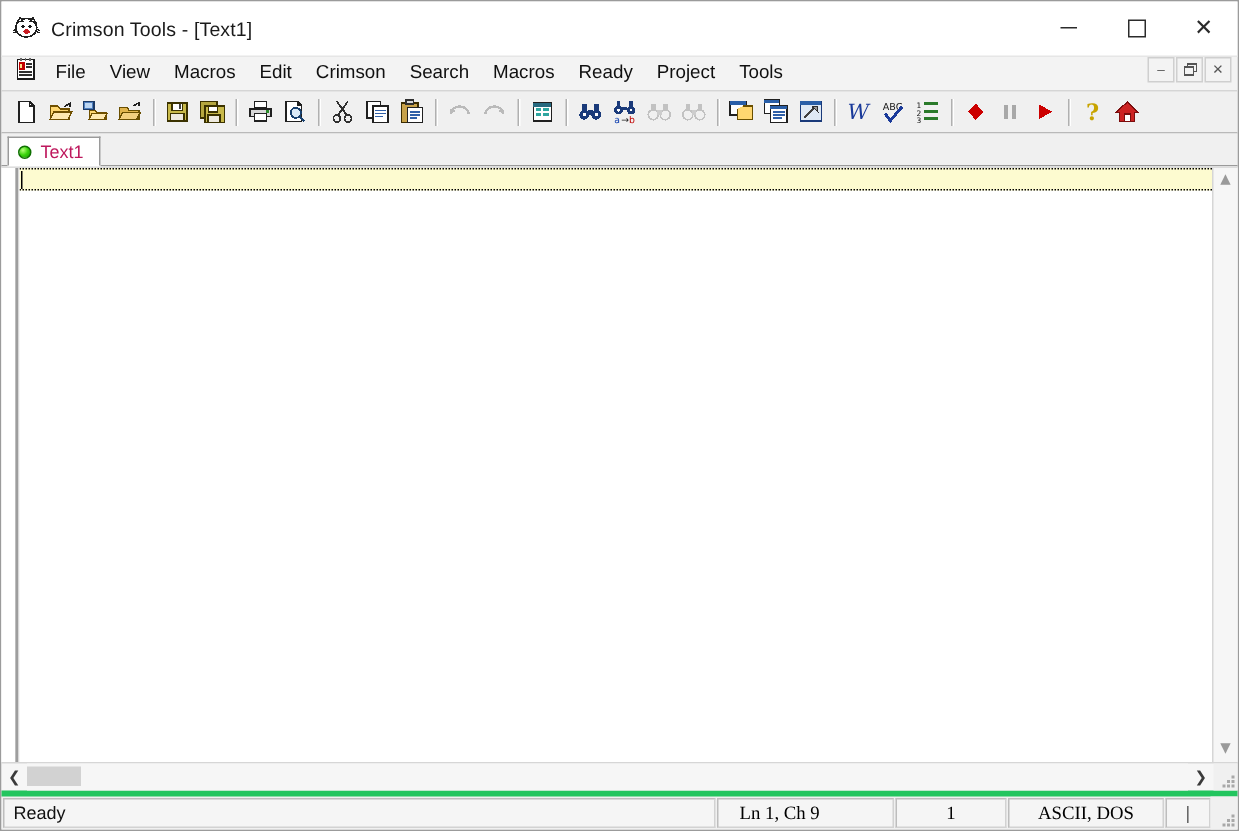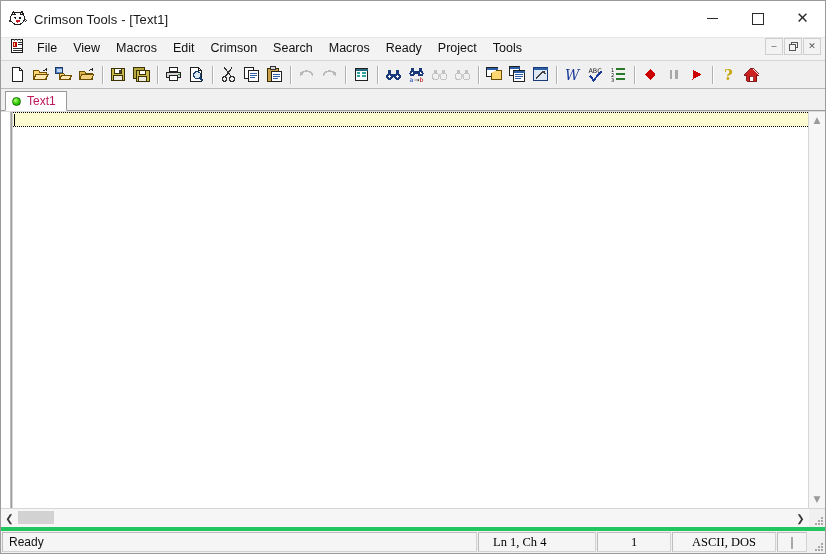--- a/index.html
+++ b/index.html
@@ -648,21 +648,21 @@
           <i style="right:6px;bottom:0"></i>
         <i style="right:0;bottom:3px"></i>
           <i style="right:3px;bottom:3px"></i>
         <i style="right:0;bottom:6px"></i>
       </span>
     </div>
   </div>
 
   <div class="statusbar">
     <div class="st-panel st-ready">Ready</div>
-    <div class="st-panel st-pos">Ln 1,  Ch 4</div>
+    <div class="st-panel st-pos">Ln 1,  Ch 9</div>
     <div class="st-panel st-col">1</div>
     <div class="st-panel st-enc">ASCII, DOS</div>
     <div class="st-panel st-ins">|</div>
     <div class="st-gripcell">
       <span class="grip">
         <i style="right:0;bottom:0"></i>
           <i style="right:3px;bottom:0"></i>
           <i style="right:6px;bottom:0"></i>
         <i style="right:0;bottom:3px"></i>
           <i style="right:3px;bottom:3px"></i>

